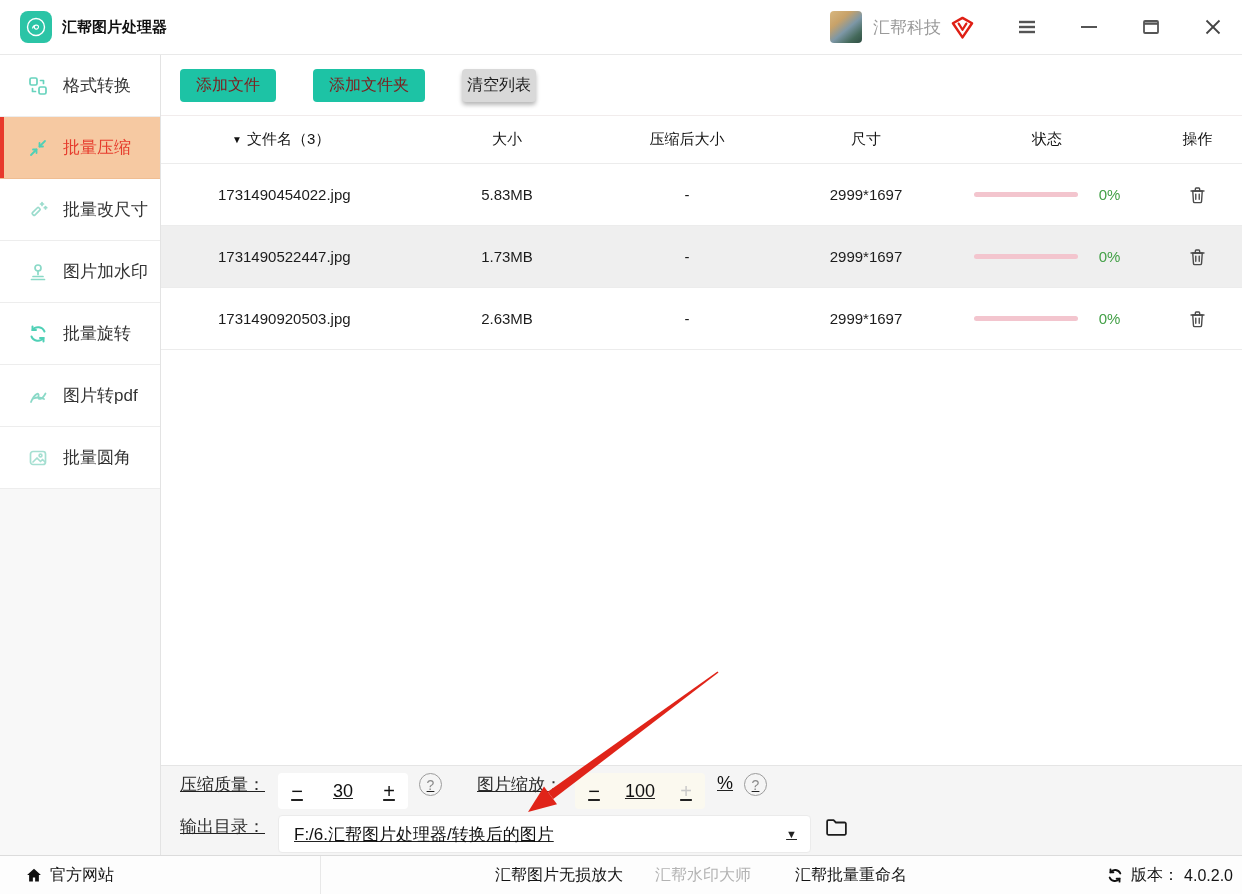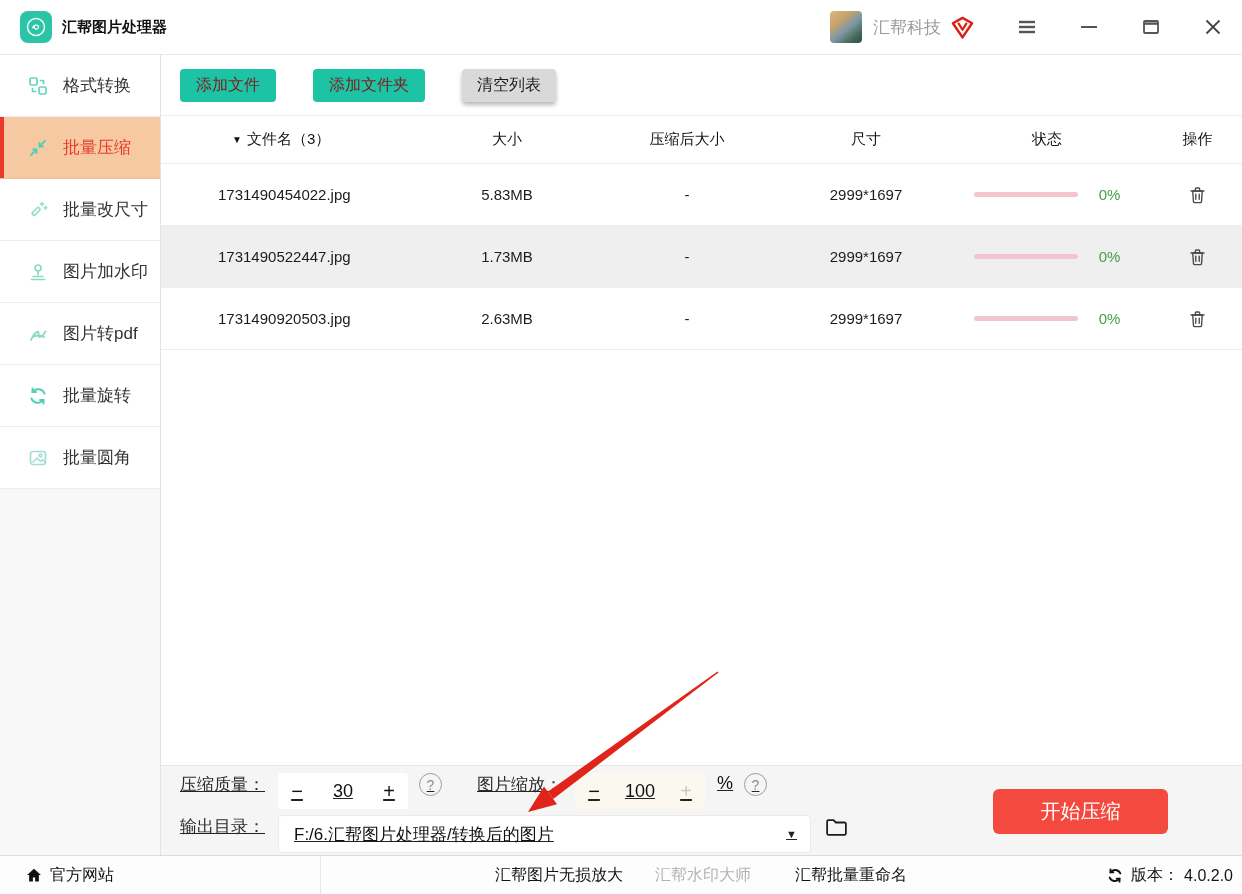--- a/index.html
+++ b/index.html
@@ -34,21 +34,21 @@
   .side-item.selected { background:#f6c9a2; color:#e63c2d; border-bottom-color:#f0bd92;align-items:center; }
   .side-item.selected::before { content:""; position:absolute; left:0; top:0; bottom:0;
     width:4px; background:#e8392b; }
   .side-icon { width:22px; height:22px; display:flex; }
   .main { flex:1; display:flex; flex-direction:column; position:relative; background:#fff; }
   
   .toolbar { height:60px; min-height:60px; display:flex; align-items:center; padding-left:19px; }
   .btn-teal { background:#1dc3a5; color:#7f1d1d; font-size:16px; height:33px; padding:0 16px;
     border:none; border-radius:4px; cursor:pointer; }
   .btn-teal + .btn-teal { margin-left:37px; }
-  .btn-gray { background:#d9d9d9; color:#1c1c1c; font-size:16px; height:33px; padding:0 15px;
+  .btn-gray { background:#d9d9d9; color:#1c1c1c; font-size:16px; height:33px; padding:0 5px;
     border:none; border-radius:4px; margin-left:37px; cursor:pointer;
     box-shadow:0 3px 4px rgba(0,0,0,.28); }
   
   .tgrid { display:grid; grid-template-columns:270px 152px 208px 150px 212px 89px; align-items:center; }
   .thead { height:49px; min-height:49px; font-size:15px; color:#141414;
     border-top:1px solid #f1ecec; border-bottom:1px solid #ececec; }
   .trow { height:62px; min-height:62px; font-size:15px; color:#1c1c1c; border-bottom:1px solid #ececec; }
   .trow.alt { background:#efefef; }
   .cell-c { text-align:center; }
   .hcell-name { padding-left:71px; display:flex; align-items:center; gap:5px; }
@@ -189,37 +189,37 @@
             <circle cx="11" cy="7" r="3"></circle>
               <line x1="11" y1="10" x2="11" y2="13.5"></line>
             <line x1="6" y1="15.5" x2="16" y2="15.5"></line>
               <line x1="4.5" y1="18.5" x2="17.5" y2="18.5"></line>
           </svg>
         </span>
         <span>图片加水印</span>
       </div>
       <div class="side-item">
         <span class="side-icon">
-          <svg width="22" height="22" viewBox="0 0 22 22" fill="none" stroke="#8ad9c7" stroke-width="1.8" stroke-linecap="round">
-            <path d="M4 17 C7.5 9, 12.5 6.5, 11.5 11 C10.5 15.5, 15 15, 18.5 8.5"></path>
-            <path d="M6.5 13.5 C10 12, 14 12.5, 17 14"></path>
-          </svg>
-        </span>
-        <span>图片转pdf</span>
-      </div>
-      <div class="side-item">
-        <span class="side-icon">
           <svg width="22" height="22" viewBox="0 0 22 22" fill="none" stroke="#4fd0b6" stroke-width="2" stroke-linecap="round">
             <path d="M17.5 8.5 A7 7 0 0 0 5.5 7"></path>
               <polyline points="5.5,3.5 5.5,7 9,7" fill="none"></polyline>
             <path d="M4.5 13.5 A7 7 0 0 0 16.5 15"></path>
               <polyline points="16.5,18.5 16.5,15 13,15" fill="none"></polyline>
           </svg>
         </span>
         <span>批量旋转</span>
+      </div>
+      <div class="side-item">
+        <span class="side-icon">
+          <svg width="22" height="22" viewBox="0 0 22 22" fill="none" stroke="#8ad9c7" stroke-width="1.8" stroke-linecap="round">
+            <path d="M4 17 C7.5 9, 12.5 6.5, 11.5 11 C10.5 15.5, 15 15, 18.5 8.5"></path>
+            <path d="M6.5 13.5 C10 12, 14 12.5, 17 14"></path>
+          </svg>
+        </span>
+        <span>图片转pdf</span>
       </div>
       <div class="side-item">
         <span class="side-icon">
           <svg width="22" height="22" viewBox="0 0 22 22" fill="none" stroke="#a5dfd1" stroke-width="1.7" stroke-linecap="round" stroke-linejoin="round">
             <rect x="3.5" y="4.5" width="15" height="13" rx="2.5"></rect>
             <circle cx="13.5" cy="8.5" r="1.4"></circle>
             <path d="M6 15 l4 -4 l3.5 3.5 l2 -2 l2.5 2.5"></path>
           </svg>
         </span>
         <span>批量圆角</span>
@@ -336,21 +336,20 @@
           <div class="dropdown">
             <span>F:/6.汇帮图片处理器/转换后的图片</span>
             <span class="dd-caret">▼</span>
           </div>
           <button class="folder-btn">
             <svg width="25" height="25" viewBox="0 0 24 24" fill="none" stroke="#1c1c1c" stroke-width="1.7" stroke-linejoin="round">
               <path d="M3 6.2 a1.2 1.2 0 0 1 1.2 -1.2 h5 l2.2 2.2 h8.4 a1.2 1.2 0 0 1 1.2 1.2 v9.4 a1.2 1.2 0 0 1 -1.2 1.2 H4.2 a1.2 1.2 0 0 1 -1.2 -1.2 Z"></path>
             </svg>
           </button>
         </div>
-        <button class="start-btn">开始压缩</button>
       </div>
     </div>
   </div>
 
   <div class="footer">
     <button class="f-abs f-official">
       <svg width="18" height="18" viewBox="0 0 24 24" fill="#111">
         <path d="M12 3 L2.8 11.2 h2.7 V20 h5 v-5.2 h3 V20 h5 v-8.8 h2.7 Z"></path>
       </svg>
       <span>官方网站</span>

